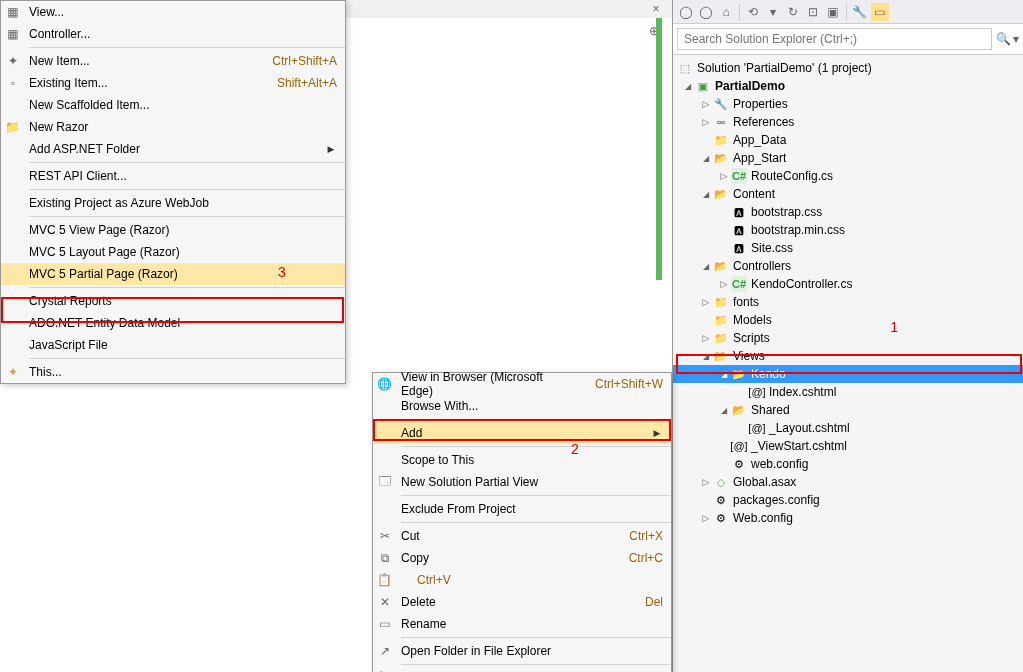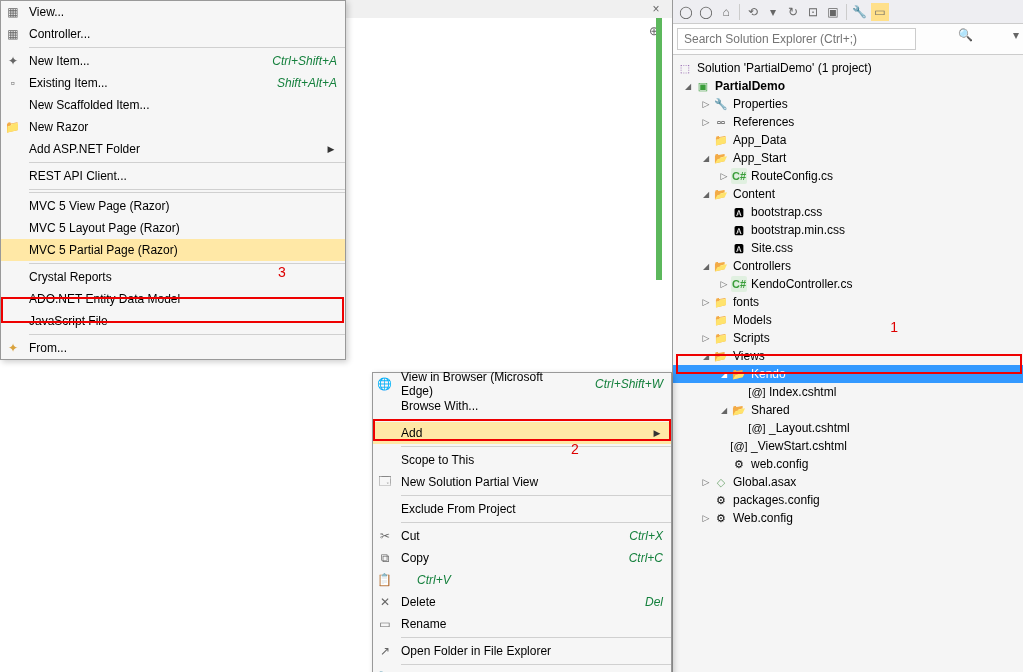--- a/index.html
+++ b/index.html
@@ -6,21 +6,21 @@
     body { width: 1023px; height: 672px; background: #f0f0f0; position: relative; overflow: hidden; font-size: 12px; }
 
     .yellow-bar { position: absolute; top: 0; left: 346; right: 0; height: 18px; background: #ffffcc; border-bottom: 1px solid #e0e0c0; }
     .yellow-close { position: absolute; top: 2px; right: 360px; width: 14px; height: 14px; color: #666; text-align: center; cursor: pointer; }
     .thumb-icon { position: absolute; top: 24px; right: 360px; width: 14px; height: 14px; color: #666; }
 
     .right-panel { position: absolute; top: 0; right: 0; width: 351px; height: 100%; background: #f5f5f5; border-left: 1px solid #999; }
     .toolbar { height: 24px; background: #eeeef2; border-bottom: 1px solid #ccc; display: flex; align-items: center; padding: 0 4px; gap: 2px; }
     .toolbar span { color: #666; width: 18px; height: 18px; display: inline-flex; align-items: center; justify-content: center; cursor: pointer; }
     .toolbar .sep { width: 1px; background: #ccc; height: 16px; margin: 0 2px; }
-    .search-row { display: flex; padding: 4px; border-bottom: 1px solid #ccc; background: #fdfdfd; gap: 38px; }
+    .search-row { display: flex; align-items: center; padding: 4px; border-bottom: 1px solid #ccc; background: #fdfdfd; }
     .search-row input { flex: 1; border: 1px solid #ccc; padding: 3px 6px; font-size: 12px; color: #888; }
     .search-row .mag { color: #666; margin-left: 4px; }
 
     .tree { padding: 4px 0; overflow: auto; height: calc(100% - 50px); }
     .tree-row { display: flex; align-items: center; height: 18px; padding-right: 4px; cursor: pointer; white-space: nowrap; }
     .tree-row.selected { background: #3399ff; color: #fff; }
     .tree-row .arrow { width: 14px; text-align: center; color: #666; font-size: 9px; }
     .tree-row .arrow.open::before { content: '◢'; font-size: 8px; }
     .tree-row .arrow.closed::before { content: '▷'; }
     .tree-row .arrow.none::before { content: ''; }
@@ -32,21 +32,21 @@
     .vs-icon { color: #7b3f9e; }
 
     .annot-1 { position: absolute; color: #d00; font-size: 14px; top: 319px; right: 125px; }
     .annot-box-1 { position: absolute; border: 2px solid #e00; top: 354px; right: 1px; width: 346px; height: 20px; pointer-events: none; }
 
     .ctx-menu { position: absolute; background: #f6f6f6; border: 1px solid #999; box-shadow: 2px 2px 6px rgba(0,0,0,0.2); }
     .ctx-menu .row { display: flex; align-items: center; height: 22px; padding: 0 8px 0 0; cursor: pointer; }
     .ctx-menu .row.disabled { color: #999; }
     .ctx-menu .row .micon { width: 24px; text-align: center; color: #666; }
     .ctx-menu .row .mlabel { flex: 1; padding-left: 4px; }
-    .ctx-menu .row .mshort { color: #15803d; padding-left: 20px; font-style: italic; }
+    .ctx-menu .row .mshort { color: #a16207; padding-left: 20px; }
     .ctx-menu .row .marrow { width: 12px; text-align: center; color: #333; font-size: 9px; }
     .ctx-menu .msep { height: 1px; background: #d0d0d0; margin: 2px 0 2px 28px; }
     .ctx-menu .row.highlight { background: #ffe8a6; }
 
     .menu1 { top: 372px; left: 372px; width: 300px; }
     .menu2 { top: 0px; left: 0px; width: 346px; }
     .menu2 .row { height: 22px; }
     .menu2 .msep { margin-left: 28px; }
 
     .annot-2 { position: absolute; color: #d00; font-size: 14px; top: 441px; left: 571px; }
@@ -326,20 +326,24 @@
       <span class="micon"></span>
       <span class="mlabel">Add ASP.NET Folder</span>
       <span class="marrow">▶</span>
     </div>
   <div class="msep"></div>
   <div class="row">
       <span class="micon"></span>
       <span class="mlabel">REST API Client...</span>
     </div>
   <div class="msep"></div>
+  <div class="row">
+      <span class="micon"></span>
+      <span class="mlabel">Existing Project as Azure WebJob</span>
+    </div>
   <div class="msep"></div>
   <div class="row">
       <span class="micon"></span>
       <span class="mlabel">MVC 5 View Page (Razor)</span>
     </div>
   <div class="row">
       <span class="micon"></span>
       <span class="mlabel">MVC 5 Layout Page (Razor)</span>
     </div>
   <div class="row highlight">
@@ -355,17 +359,17 @@
       <span class="micon"></span>
       <span class="mlabel">ADO.NET Entity Data Model</span>
     </div>
   <div class="row">
       <span class="micon"></span>
       <span class="mlabel">JavaScript File</span>
     </div>
   <div class="msep"></div>
   <div class="row">
       <span class="micon" style="color:#d9a23d">✦</span>
-      <span class="mlabel">From...</span>
+      <span class="mlabel">This...</span>
     </div>
 </div>
 <div class="annot-box-mvc5"></div>
 <div class="annot-3">3</div>
 
 </body></html>

